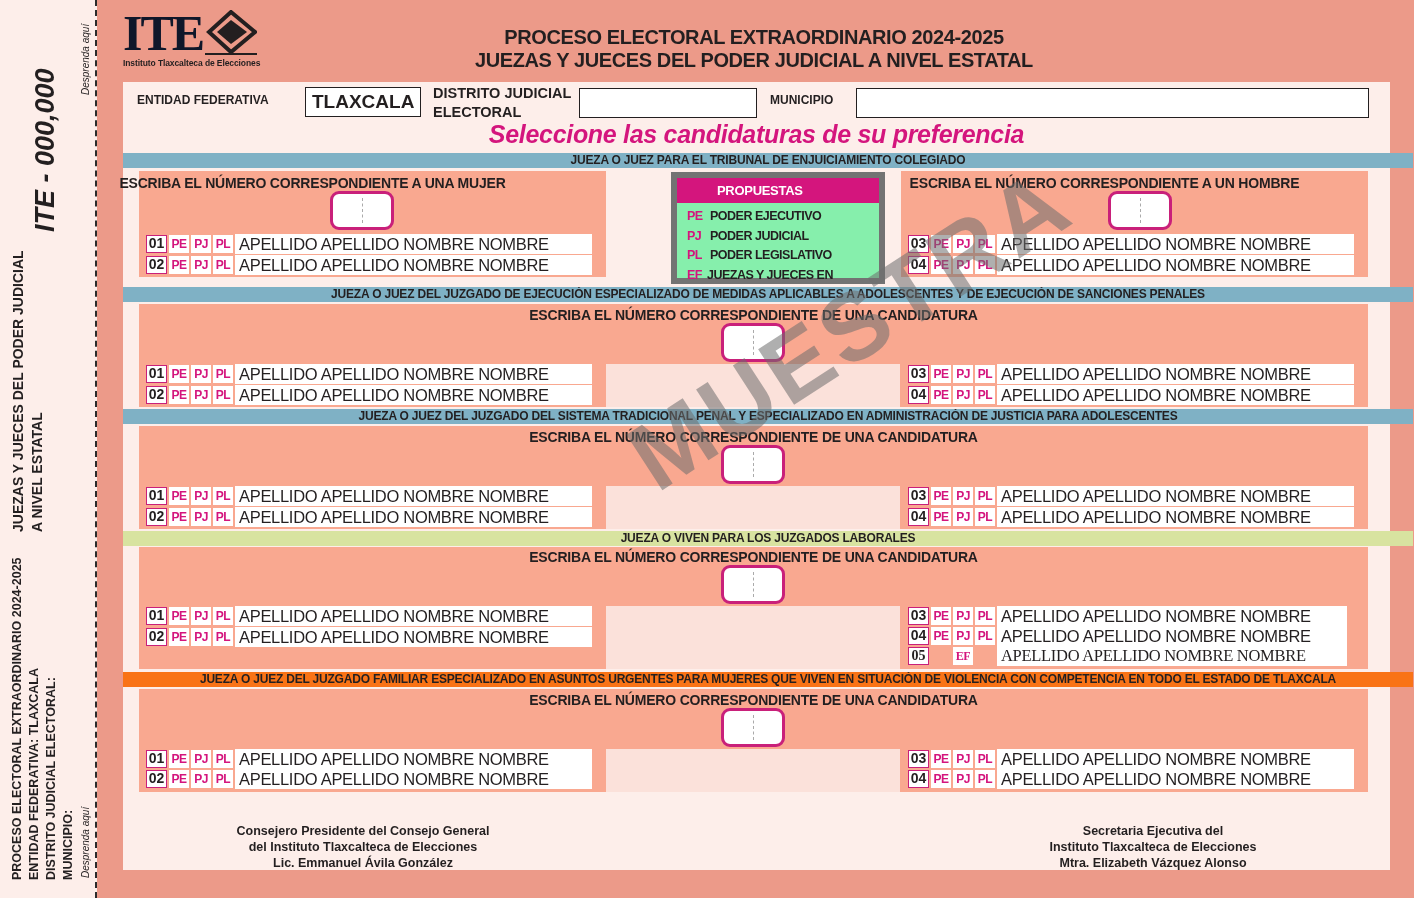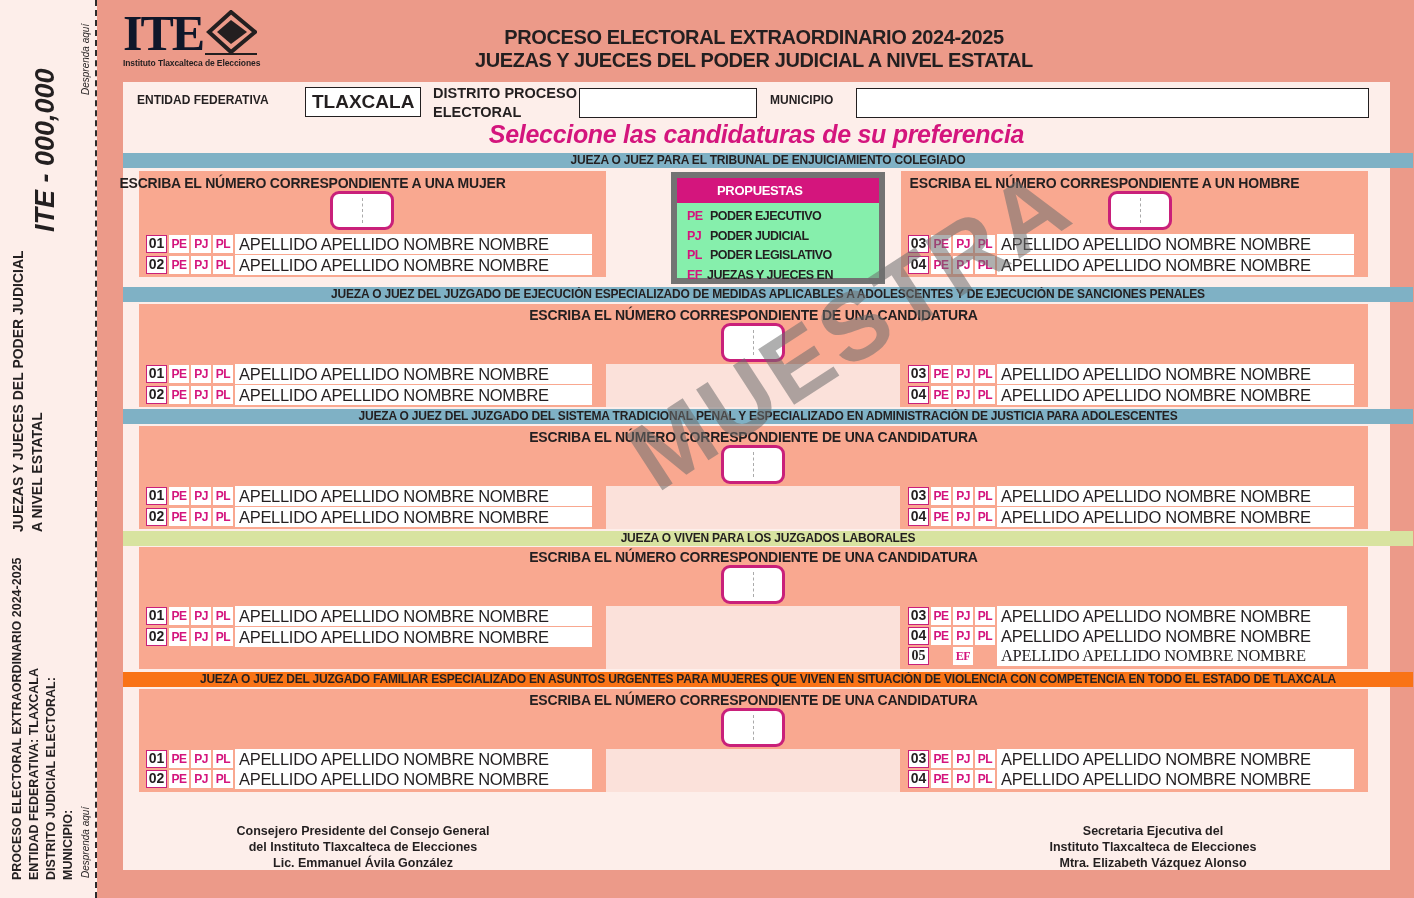--- a/index.html
+++ b/index.html
@@ -66,21 +66,21 @@
   <div id="title">
     <div>PROCESO ELECTORAL EXTRAORDINARIO 2024-2025</div>
     <div>JUEZAS Y JUECES DEL PODER JUDICIAL A NIVEL ESTATAL</div>
   </div>
 
   <div id="sheet">
 
     <div class="lbl" style="left:14px;top:11px;">ENTIDAD FEDERATIVA</div>
     <div class="boxfield" style="left:182px;top:5px;width:116px;height:30px;font-weight:bold;font-size:19px;line-height:27px;padding-left:6px;">TLAXCALA</div>
     <div class="lbl" style="left:310px;top:2px;font-size:14.5px;line-height:19px;">
-      <div>DISTRITO PROCESO</div>
+      <div>DISTRITO JUDICIAL</div>
       <div>ELECTORAL</div>
     </div>
     <div class="boxfield" style="left:456px;top:6px;width:178px;height:30px;"></div>
     <div class="lbl" style="left:647px;top:11px;">MUNICIPIO</div>
     <div class="boxfield" style="left:733px;top:6px;width:513px;height:30px;"></div>
 
     <div id="headline">Seleccione las candidaturas de su preferencia</div>
 
     <div class="band blue" style="top:71px;">JUEZA O JUEZ PARA EL TRIBUNAL DE ENJUICIAMIENTO COLEGIADO</div>
     <div class="panel" style="left:16px;top:89px;width:467px;height:106px;">

